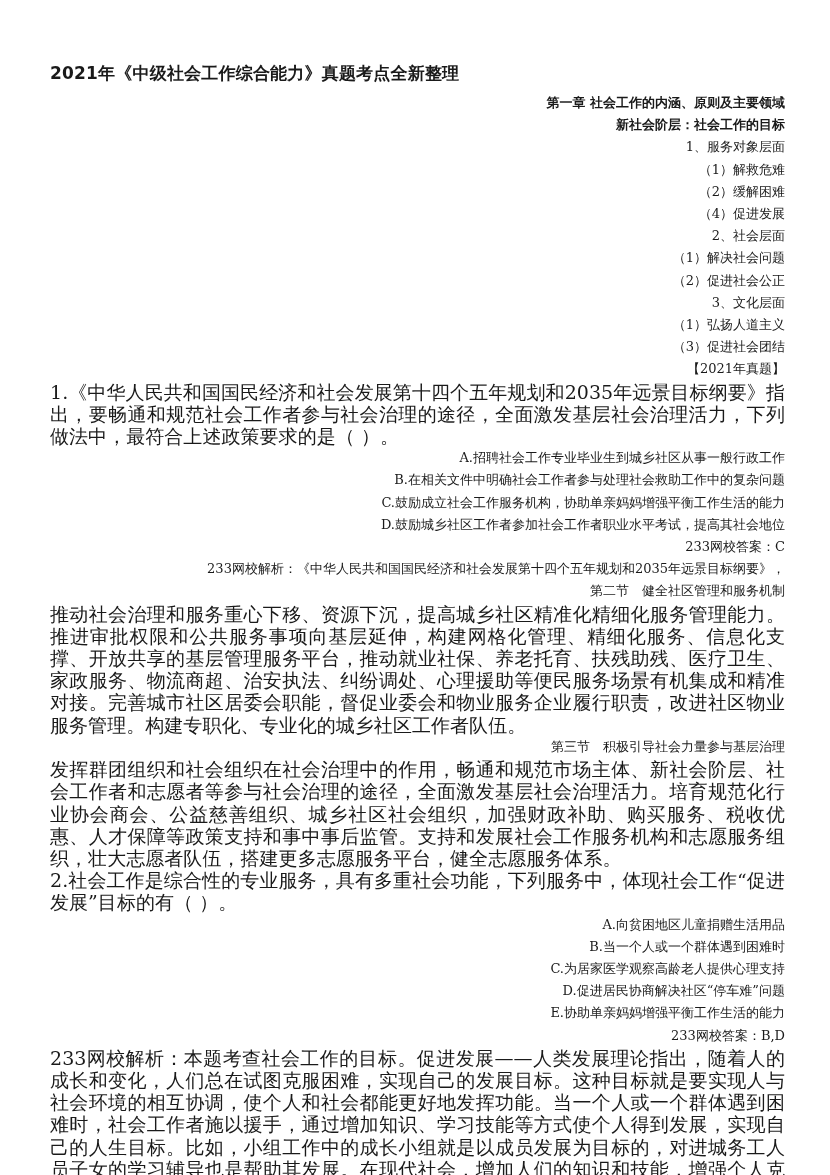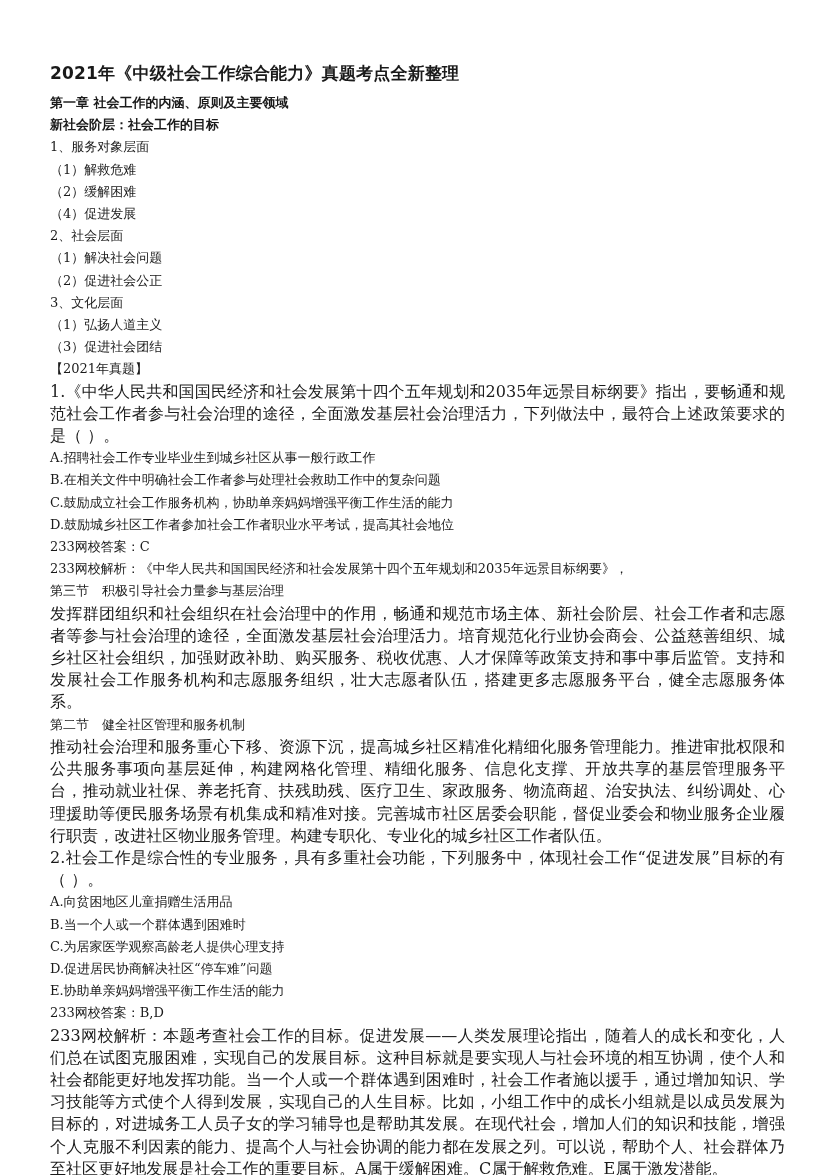--- a/index.html
+++ b/index.html
@@ -1,23 +1,23 @@
 <!DOCTYPE html>
 <html><head>
 <meta charset="utf-8">
 <style>
   html, body { margin: 0; padding: 0; background: #ffffff; }
   body { width: 830px; height: 1175px; overflow: hidden; position: relative;
          font-family: "DejaVu Serif", "Liberation Serif", serif; color: #1a1a1a; }
   .page { position: absolute; left: 50px; top: 58px; width: 735px; }
   .title { text-align: left; font-family: "DejaVu Sans", "Liberation Sans", sans-serif;
            font-weight: bold; font-size: 17px; line-height: 30px; margin: 0 0 4px 0; letter-spacing: 0.2px; }
-  .line { font-size: 13px; line-height: 22.2px; margin: 0; white-space: nowrap; }
+  .line { font-size: 13px; line-height: 22.2px; margin: 0; white-space: nowrap; text-align: right; }
   .bold { font-family: "DejaVu Sans", "Liberation Sans", sans-serif; font-weight: bold; }
-  .para { font-size: 16px; line-height: 22.2px; margin: 0; text-align: justify; text-justify: inter-character; letter-spacing: 0.05px; }
+  .para { font-size: 19px; line-height: 22.2px; margin: 0; text-align: justify; text-justify: inter-character; letter-spacing: 0.05px; }
 </style>
 </head>
 <body>
 
 <div class="page">
   <h1 class="title">2021年《中级社会工作综合能力》真题考点全新整理</h1>
   <p class="line bold">第一章  社会工作的内涵、原则及主要领域</p>
   <p class="line bold">新社会阶层：社会工作的目标</p>
 
   <div>
@@ -39,27 +39,27 @@
     <p class="para">1.《中华人民共和国国民经济和社会发展第十四个五年规划和2035年远景目标纲要》指出，要畅通和规范社会工作者参与社会治理的途径，全面激发基层社会治理活力，下列做法中，最符合上述政策要求的是（ ）。</p>
     <p class="line">A.招聘社会工作专业毕业生到城乡社区从事一般行政工作</p>
     <p class="line">B.在相关文件中明确社会工作者参与处理社会救助工作中的复杂问题</p>
     <p class="line">C.鼓励成立社会工作服务机构，协助单亲妈妈增强平衡工作生活的能力</p>
     <p class="line">D.鼓励城乡社区工作者参加社会工作者职业水平考试，提高其社会地位</p>
     <p class="line">233网校答案：C</p>
     <p class="line">233网校解析：《中华人民共和国国民经济和社会发展第十四个五年规划和2035年远景目标纲要》，</p>
   </div>
 
   <div>
-    <p class="line">第三节　积极引导社会力量参与基层治理</p>
-    <p class="para">发挥群团组织和社会组织在社会治理中的作用，畅通和规范市场主体、新社会阶层、社会工作者和志愿者等参与社会治理的途径，全面激发基层社会治理活力。培育规范化行业协会商会、公益慈善组织、城乡社区社会组织，加强财政补助、购买服务、税收优惠、人才保障等政策支持和事中事后监管。支持和发展社会工作服务机构和志愿服务组织，壮大志愿者队伍，搭建更多志愿服务平台，健全志愿服务体系。</p>
+    <p class="line">第二节　健全社区管理和服务机制</p>
+    <p class="para">推动社会治理和服务重心下移、资源下沉，提高城乡社区精准化精细化服务管理能力。推进审批权限和公共服务事项向基层延伸，构建网格化管理、精细化服务、信息化支撑、开放共享的基层管理服务平台，推动就业社保、养老托育、扶残助残、医疗卫生、家政服务、物流商超、治安执法、纠纷调处、心理援助等便民服务场景有机集成和精准对接。完善城市社区居委会职能，督促业委会和物业服务企业履行职责，改进社区物业服务管理。构建专职化、专业化的城乡社区工作者队伍。</p>
   </div>
 
   <div>
-    <p class="line">第二节　健全社区管理和服务机制</p>
-    <p class="para">推动社会治理和服务重心下移、资源下沉，提高城乡社区精准化精细化服务管理能力。推进审批权限和公共服务事项向基层延伸，构建网格化管理、精细化服务、信息化支撑、开放共享的基层管理服务平台，推动就业社保、养老托育、扶残助残、医疗卫生、家政服务、物流商超、治安执法、纠纷调处、心理援助等便民服务场景有机集成和精准对接。完善城市社区居委会职能，督促业委会和物业服务企业履行职责，改进社区物业服务管理。构建专职化、专业化的城乡社区工作者队伍。</p>
+    <p class="line">第三节　积极引导社会力量参与基层治理</p>
+    <p class="para">发挥群团组织和社会组织在社会治理中的作用，畅通和规范市场主体、新社会阶层、社会工作者和志愿者等参与社会治理的途径，全面激发基层社会治理活力。培育规范化行业协会商会、公益慈善组织、城乡社区社会组织，加强财政补助、购买服务、税收优惠、人才保障等政策支持和事中事后监管。支持和发展社会工作服务机构和志愿服务组织，壮大志愿者队伍，搭建更多志愿服务平台，健全志愿服务体系。</p>
   </div>
 
   <div>
     <p class="para">2.社会工作是综合性的专业服务，具有多重社会功能，下列服务中，体现社会工作“促进发展”目标的有（ ）。</p>
     <p class="line">A.向贫困地区儿童捐赠生活用品</p>
     <p class="line">B.当一个人或一个群体遇到困难时</p>
     <p class="line">C.为居家医学观察高龄老人提供心理支持</p>
     <p class="line">D.促进居民协商解决社区“停车难”问题</p>
     <p class="line">E.协助单亲妈妈增强平衡工作生活的能力</p>
     <p class="line">233网校答案：B,D</p>

